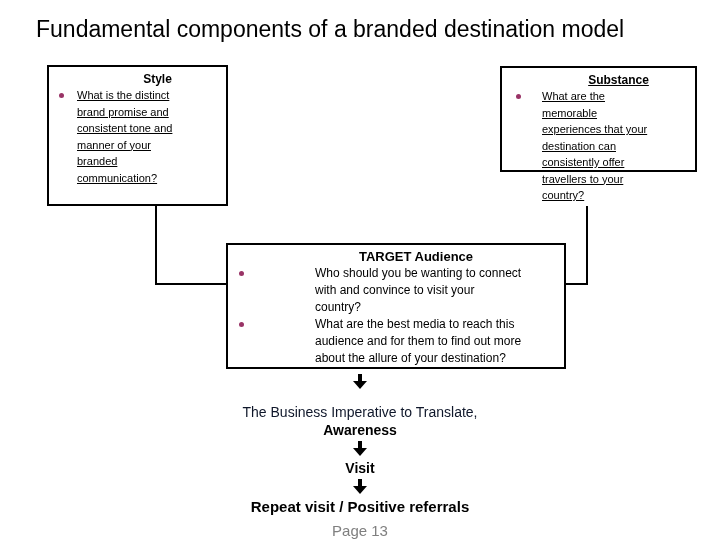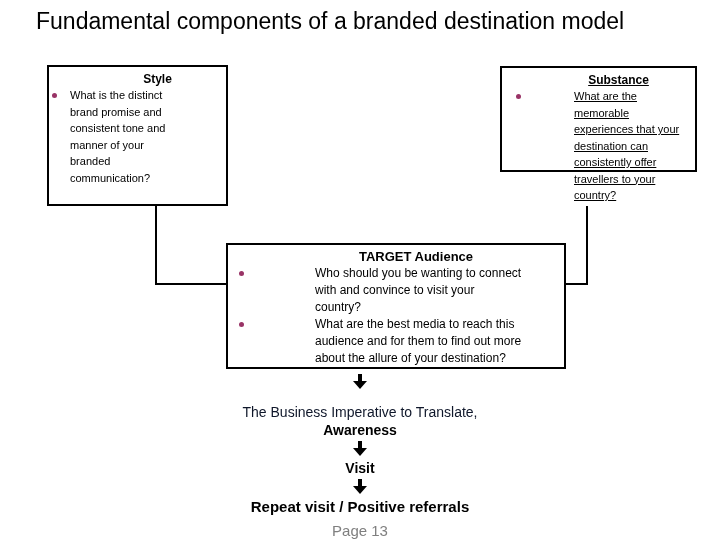--- a/index.html
+++ b/index.html
@@ -9,21 +9,21 @@
     width: 720px;
     height: 540px;
     background: #ffffff;
     font-family: "Liberation Sans", sans-serif;
     color: #000000;
     overflow: hidden;
   }
   .slide-title {
     position: absolute;
     left: 36px;
-    top: 8px;
+    top: 16px;
     font-size: 23px;
     font-weight: 400;
     color: #000000;
     white-space: nowrap;
   }
   .box {
     position: absolute;
     background: #ffffff;
     border: 2px solid #000000;
   }
@@ -36,22 +36,22 @@
     font-size: 12px;
     padding-top: 5px;
     line-height: 15px;
     padding-left: 40px;
   }
   .box-target .box-heading { font-size: 13px; padding-top: 4px; line-height: 16px; }
   .bullet-item {
     display: flex;
     align-items: flex-start;
   }
-  .box-style .bullet-item     { padding-left: 3px; }
-  .box-substance .bullet-item { padding-left: 14px; gap: 32px; }
+  .box-style .bullet-item     { padding-left: 10px; text-decoration: underline; }
+  .box-substance .bullet-item { padding-left: 14px; }
   .box-target .bullet-item    { padding-left: 11px; gap: 48px; }
   .bullet-dot {
     width: 5px;
     height: 5px;
     border-radius: 50%;
     background: #993366;
     flex: 0 0 auto;
     margin-top: 6px;
   }
   .bullet-text {

